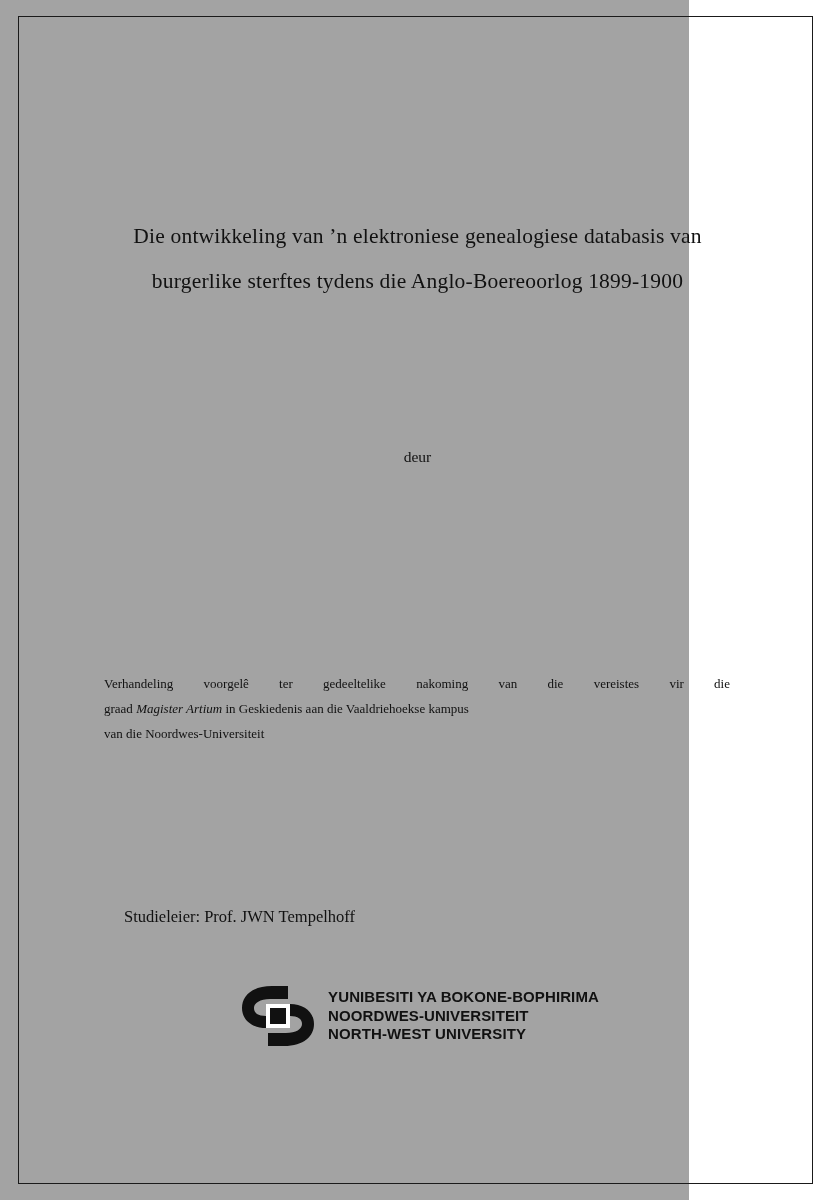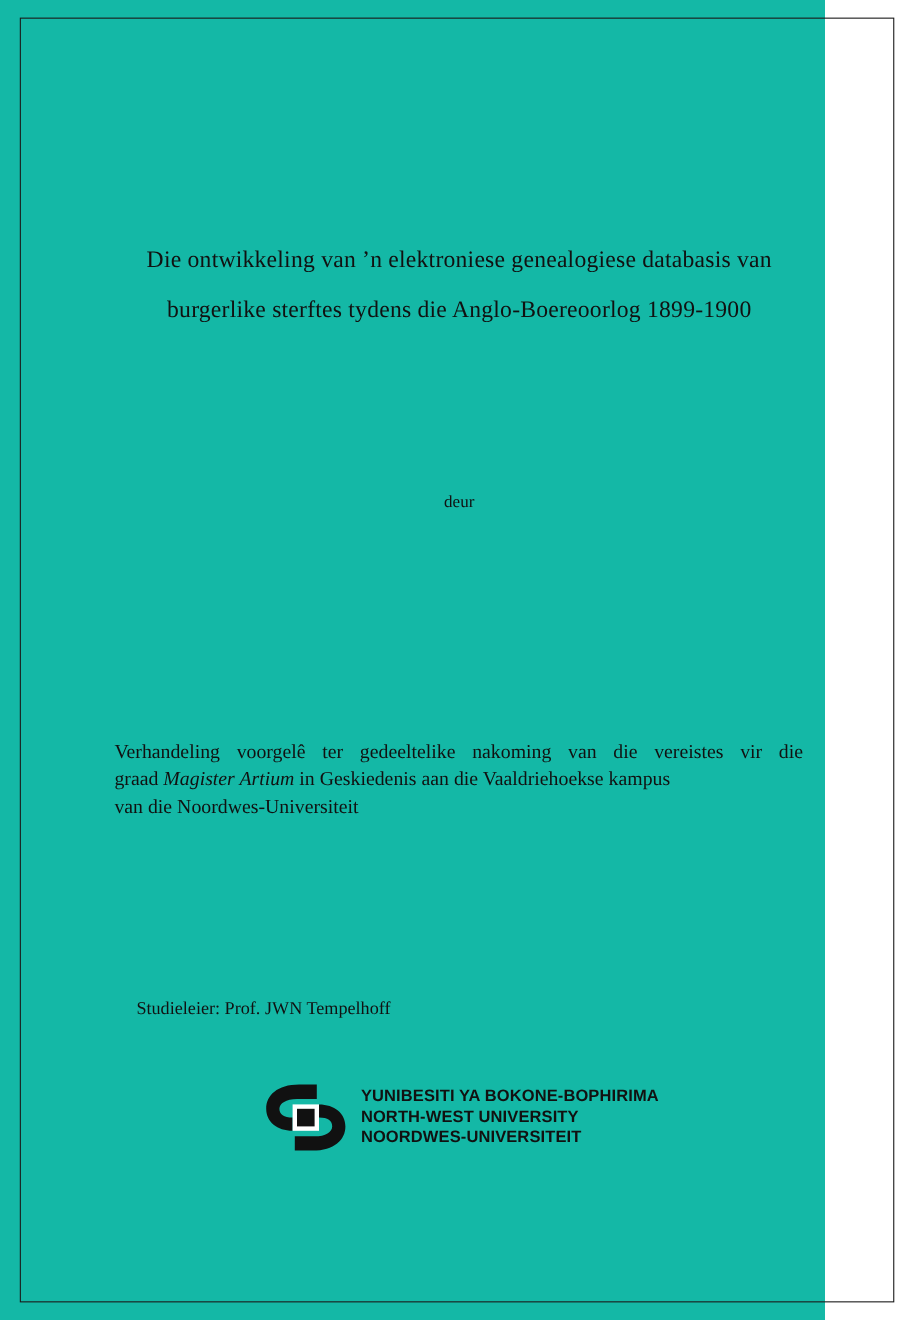--- a/index.html
+++ b/index.html
@@ -9,23 +9,23 @@
   }
   body {
     width: 831px;
     height: 1200px;
     font-family: "Liberation Serif", serif;
     color: #111111;
     overflow: hidden;
   }
   .page {
     position: relative;
-    width: 750px;
+    width: 689px;
     height: 1200px;
-    background: #14b8a6;
+    background: #a3a3a3;
     box-sizing: border-box;
   }
   .page-border {
     position: absolute;
     left: 18px;
     top: 16px;
     width: 795px;
     height: 1168px;
     border: 1.5px solid #1a1a1a;
     box-sizing: border-box;
@@ -70,21 +70,21 @@
     text-align: center;
     font-size: 19px;
     letter-spacing: 0.2px;
   }
 
   .statement {
     position: absolute;
     top: 655px;
     left: 9px;
     width: 626px;
-    font-size: 18px;
+    font-size: 13px;
     line-height: 25px;
   }
   .statement .just {
     text-align: justify;
     text-align-last: justify;
   }
   .statement .l2,
   .statement .l3 {
     text-align: left;
   }
@@ -157,19 +157,19 @@
 
     <div class="logo-row">
       <svg class="logo-mark" viewBox="0 0 84 68" aria-hidden="true">
         <path d="M36 4 C16 4 6 14 6 26 C6 38 16 46 30 46 L30 34 C22 34 18 31 18 26 C18 21 24 17 34 17 L52 17 L52 4 Z" fill="#111111"></path>
         <path d="M48 64 C68 64 78 54 78 42 C78 30 68 22 54 22 L54 34 C62 34 66 37 66 42 C66 47 60 51 50 51 L32 51 L32 64 Z" fill="#111111"></path>
         <rect x="30" y="22" width="24" height="24" fill="#ffffff"></rect>
         <rect x="34" y="26" width="16" height="16" fill="#111111"></rect>
       </svg>
       <div class="logo-text">
         <div>YUNIBESITI YA BOKONE-BOPHIRIMA</div>
+        <div>NOORDWES-UNIVERSITEIT</div>
         <div>NORTH-WEST UNIVERSITY</div>
-        <div>NOORDWES-UNIVERSITEIT</div>
       </div>
     </div>
 
   </div>
 </div>
 
 </body></html>

